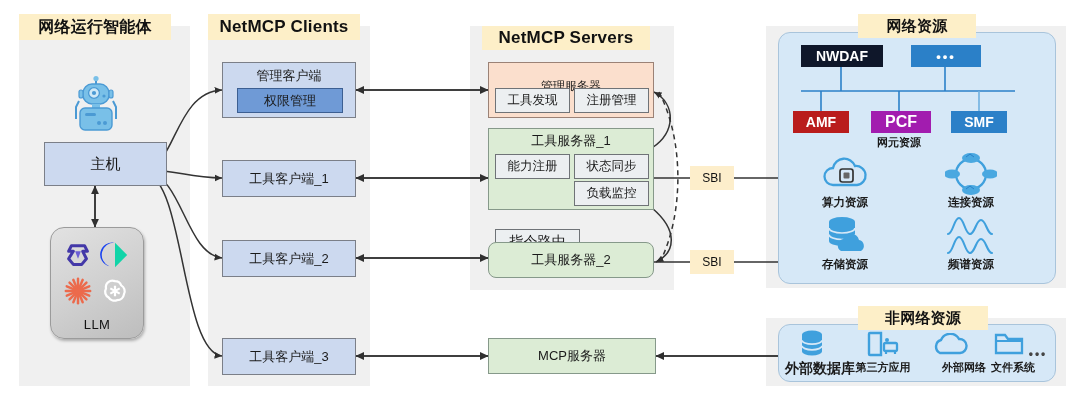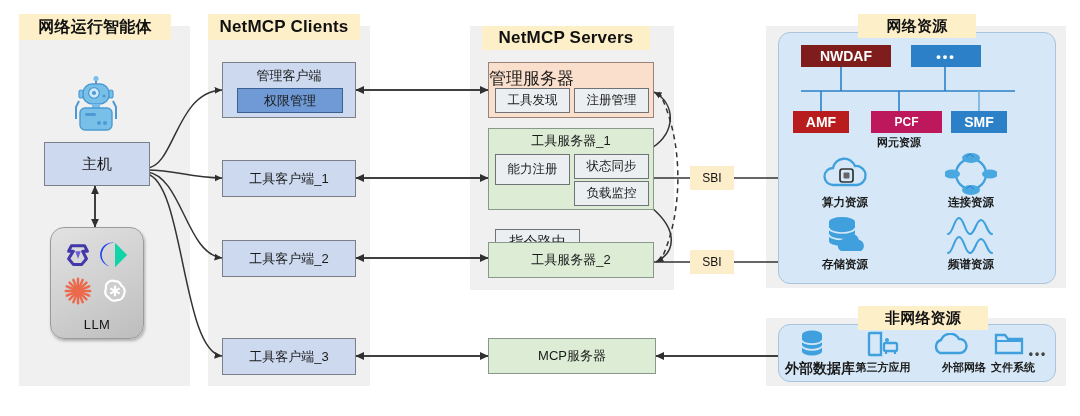--- a/index.html
+++ b/index.html
@@ -121,21 +121,21 @@
     <circle cx="34" cy="21" r="1.6" fill="#4b9ad4"></circle>
     <rect x="9" y="15" width="4" height="8" rx="2" fill="#79c0e8" stroke="#4b9ad4" stroke-width="1.2"></rect>
     <rect x="39" y="15" width="4" height="8" rx="2" fill="#79c0e8" stroke="#4b9ad4" stroke-width="1.2"></rect>
     <rect x="22" y="29" width="8" height="4" fill="#79c0e8"></rect>
     <rect x="10" y="33" width="32" height="22" rx="5" fill="#79c0e8" stroke="#4b9ad4" stroke-width="1.4"></rect>
     <rect x="15" y="38" width="11" height="3" rx="1.5" fill="#4b9ad4"></rect>
     <circle cx="29" cy="48" r="2" fill="#4b9ad4"></circle>
     <circle cx="35" cy="48" r="2" fill="#4b9ad4"></circle>
   </svg>
 
-  <div class="box blue nodeL" style="left:44px;top:142px;width:106px;height:44px;font-size:15px;">主机</div>
+  <div class="box blue nodeL" style="left:44px;top:142px;width:123px;height:44px;font-size:15px;">主机</div>
 
   <div class="llmcard nodeL" style="left:50px;top:227px;width:92px;height:110px;">
     <svg style="position:absolute;left:12px;top:12px;width:30px;height:30px;" viewBox="0 0 32 32">
       <path d="M9 6 L23 6 L26 12 L21 12 L25 20 L20 26 L11 26 L6 20 L11 12 L6 12 Z" fill="none" stroke="#4338a8" stroke-width="3.2" stroke-linejoin="round"></path>
       <path d="M13 12 L19 12 L16 20 Z" fill="#6d5fd6"></path>
     </svg>
     <svg style="position:absolute;left:49px;top:12px;width:30px;height:30px;" viewBox="0 0 32 32">
       <path d="M16 3 L29 16 L16 29 Z" fill="#11d4a8"></path>
       <path d="M16 3 A13 13 0 0 0 16 29 A9.5 9.5 0 0 1 16 3 Z" fill="#9a5cf0"></path>
       <path d="M16 3 A13 13 0 0 0 10 28 A12 12 0 0 1 16 3 Z" fill="#1b44f0"></path>
@@ -168,58 +168,58 @@
   <div class="box blue nodeL" style="left:222px;top:62px;width:134px;height:56px;display:block;">
     <div style="font-size:13px;padding-top:4px;">管理客户端</div>
     <div class="box blue-deep" style="position:absolute;left:14px;top:25px;width:106px;height:25px;font-size:13px;">权限管理</div>
   </div>
 
   <div class="box blue nodeL" style="left:222px;top:160px;width:134px;height:37px;font-size:13px;">工具客户端_1</div>
   <div class="box blue nodeL" style="left:222px;top:240px;width:134px;height:37px;font-size:13px;">工具客户端_2</div>
   <div class="box blue nodeL" style="left:222px;top:338px;width:134px;height:37px;font-size:13px;">工具客户端_3</div>
 
   <div class="box peach nodeL" style="left:488px;top:62px;width:166px;height:56px;display:block;">
-    <div style="font-size:17px;padding-top:4px;text-align:left;">管理服务器</div>
+    <div style="font-size:12px;padding-top:15px;text-align:center;">管理服务器</div>
     <div class="box sub" style="position:absolute;left:6px;top:25px;width:75px;height:25px;font-size:12.5px;">工具发现</div>
     <div class="box sub" style="position:absolute;left:85px;top:25px;width:75px;height:25px;font-size:12.5px;">注册管理</div>
   </div>
 
   <div class="box green nodeL" style="left:488px;top:128px;width:166px;height:82px;display:block;">
     <div style="font-size:13px;padding-top:3px;text-align:center;">工具服务器_1</div>
-    <div class="box sub" style="position:absolute;left:6px;top:25px;width:75px;height:31px;font-size:12.5px;">能力注册</div>
+    <div class="box sub" style="position:absolute;left:6px;top:25px;width:75px;height:25px;font-size:12.5px;">能力注册</div>
     <div class="box sub" style="position:absolute;left:85px;top:25px;width:75px;height:25px;font-size:12.5px;">状态同步</div>
     <div class="box sub" style="position:absolute;left:6px;top:52px;width:85px;height:25px;font-size:14px;margin-top:48px;">指令路由</div>
     <div class="box sub" style="position:absolute;left:85px;top:52px;width:75px;height:25px;font-size:12.5px;">负载监控</div>
   </div>
 
-  <div class="box green nodeL" style="left:488px;top:242px;width:166px;height:36px;font-size:13px;">工具服务器_2</div>
+  <div class="box green nodeL" style="left:488px;top:242px;width:166px;height:36px;font-size:13px;border-radius:8px;">工具服务器_2</div>
 
   <div class="box green nodeL" style="left:488px;top:338px;width:168px;height:36px;font-size:13px;">MCP服务器</div>
 
   <div class="sbi" style="left:690px;top:166px;width:44px;height:24px;">SBI</div>
   <div class="sbi" style="left:690px;top:250px;width:44px;height:24px;">SBI</div>
 
   <div class="rescard nodeL" style="left:778px;top:32px;width:276px;height:250px;">
 
     <svg style="position:absolute;left:0;top:0;width:276px;height:250px;" viewBox="0 0 276 250">
       <g stroke="#2b80c8" stroke-width="1.6">
         <line x1="62" y1="32" x2="62" y2="58"></line>
         <line x1="166" y1="32" x2="166" y2="58"></line>
         <line x1="22" y1="58" x2="236" y2="58"></line>
         <line x1="42" y1="58" x2="42" y2="78"></line>
         <line x1="120" y1="58" x2="120" y2="78"></line>
       </g>
       <line x1="200" y1="58" x2="200" y2="78" stroke="#6fb0e0" stroke-width="1.6"></line>
     </svg>
 
-    <div class="box nodeL" style="left:22px;top:12px;width:90px;height:22px;background:#7f1d1d;color:#fff;font-size:14px;font-weight:bold;">NWDAF</div>
+    <div class="box nodeL" style="left:22px;top:12px;width:82px;height:22px;background:#0f172a;color:#fff;font-size:14px;font-weight:bold;">NWDAF</div>
     <div class="box nodeL dots" style="left:132px;top:12px;width:70px;height:22px;background:#2b80c8;color:#fff;font-size:13px;">•••</div>
 
     <div class="box nodeL" style="left:14px;top:78px;width:56px;height:22px;background:#b91c1c;color:#fff;font-size:14px;font-weight:bold;">AMF</div>
-    <div class="box nodeL" style="left:92px;top:78px;width:71px;height:22px;background:#be185d;color:#fff;font-size:12px;font-weight:bold;">PCF</div>
+    <div class="box nodeL" style="left:92px;top:78px;width:60px;height:22px;background:#a21caf;color:#fff;font-size:16px;font-weight:bold;">PCF</div>
     <div class="box nodeL" style="left:172px;top:78px;width:56px;height:22px;background:#2b80c8;color:#fff;font-size:14px;font-weight:bold;">SMF</div>
 
     <div class="netlabel" style="left:74px;top:102px;width:92px;font-size:11px;">网元资源</div>
 
     <svg style="position:absolute;left:42px;top:122px;width:48px;height:38px;" viewBox="0 0 48 38">
       <path d="M12 30 A8.5 8.5 0 0 1 12 13 A11.5 11.5 0 0 1 34 11 A8.5 8.5 0 0 1 36 30 Z" fill="none" stroke="#3fa0dd" stroke-width="2.3"></path>
       <rect x="19" y="14" width="13" height="13" rx="2.4" fill="none" stroke="#333" stroke-width="1.7"></rect>
       <rect x="22.5" y="17.5" width="6" height="6" rx="1" fill="#666"></rect>
     </svg>
     <div class="reslabel" style="left:30px;top:162px;width:72px;font-size:11.5px;">算力资源</div>

